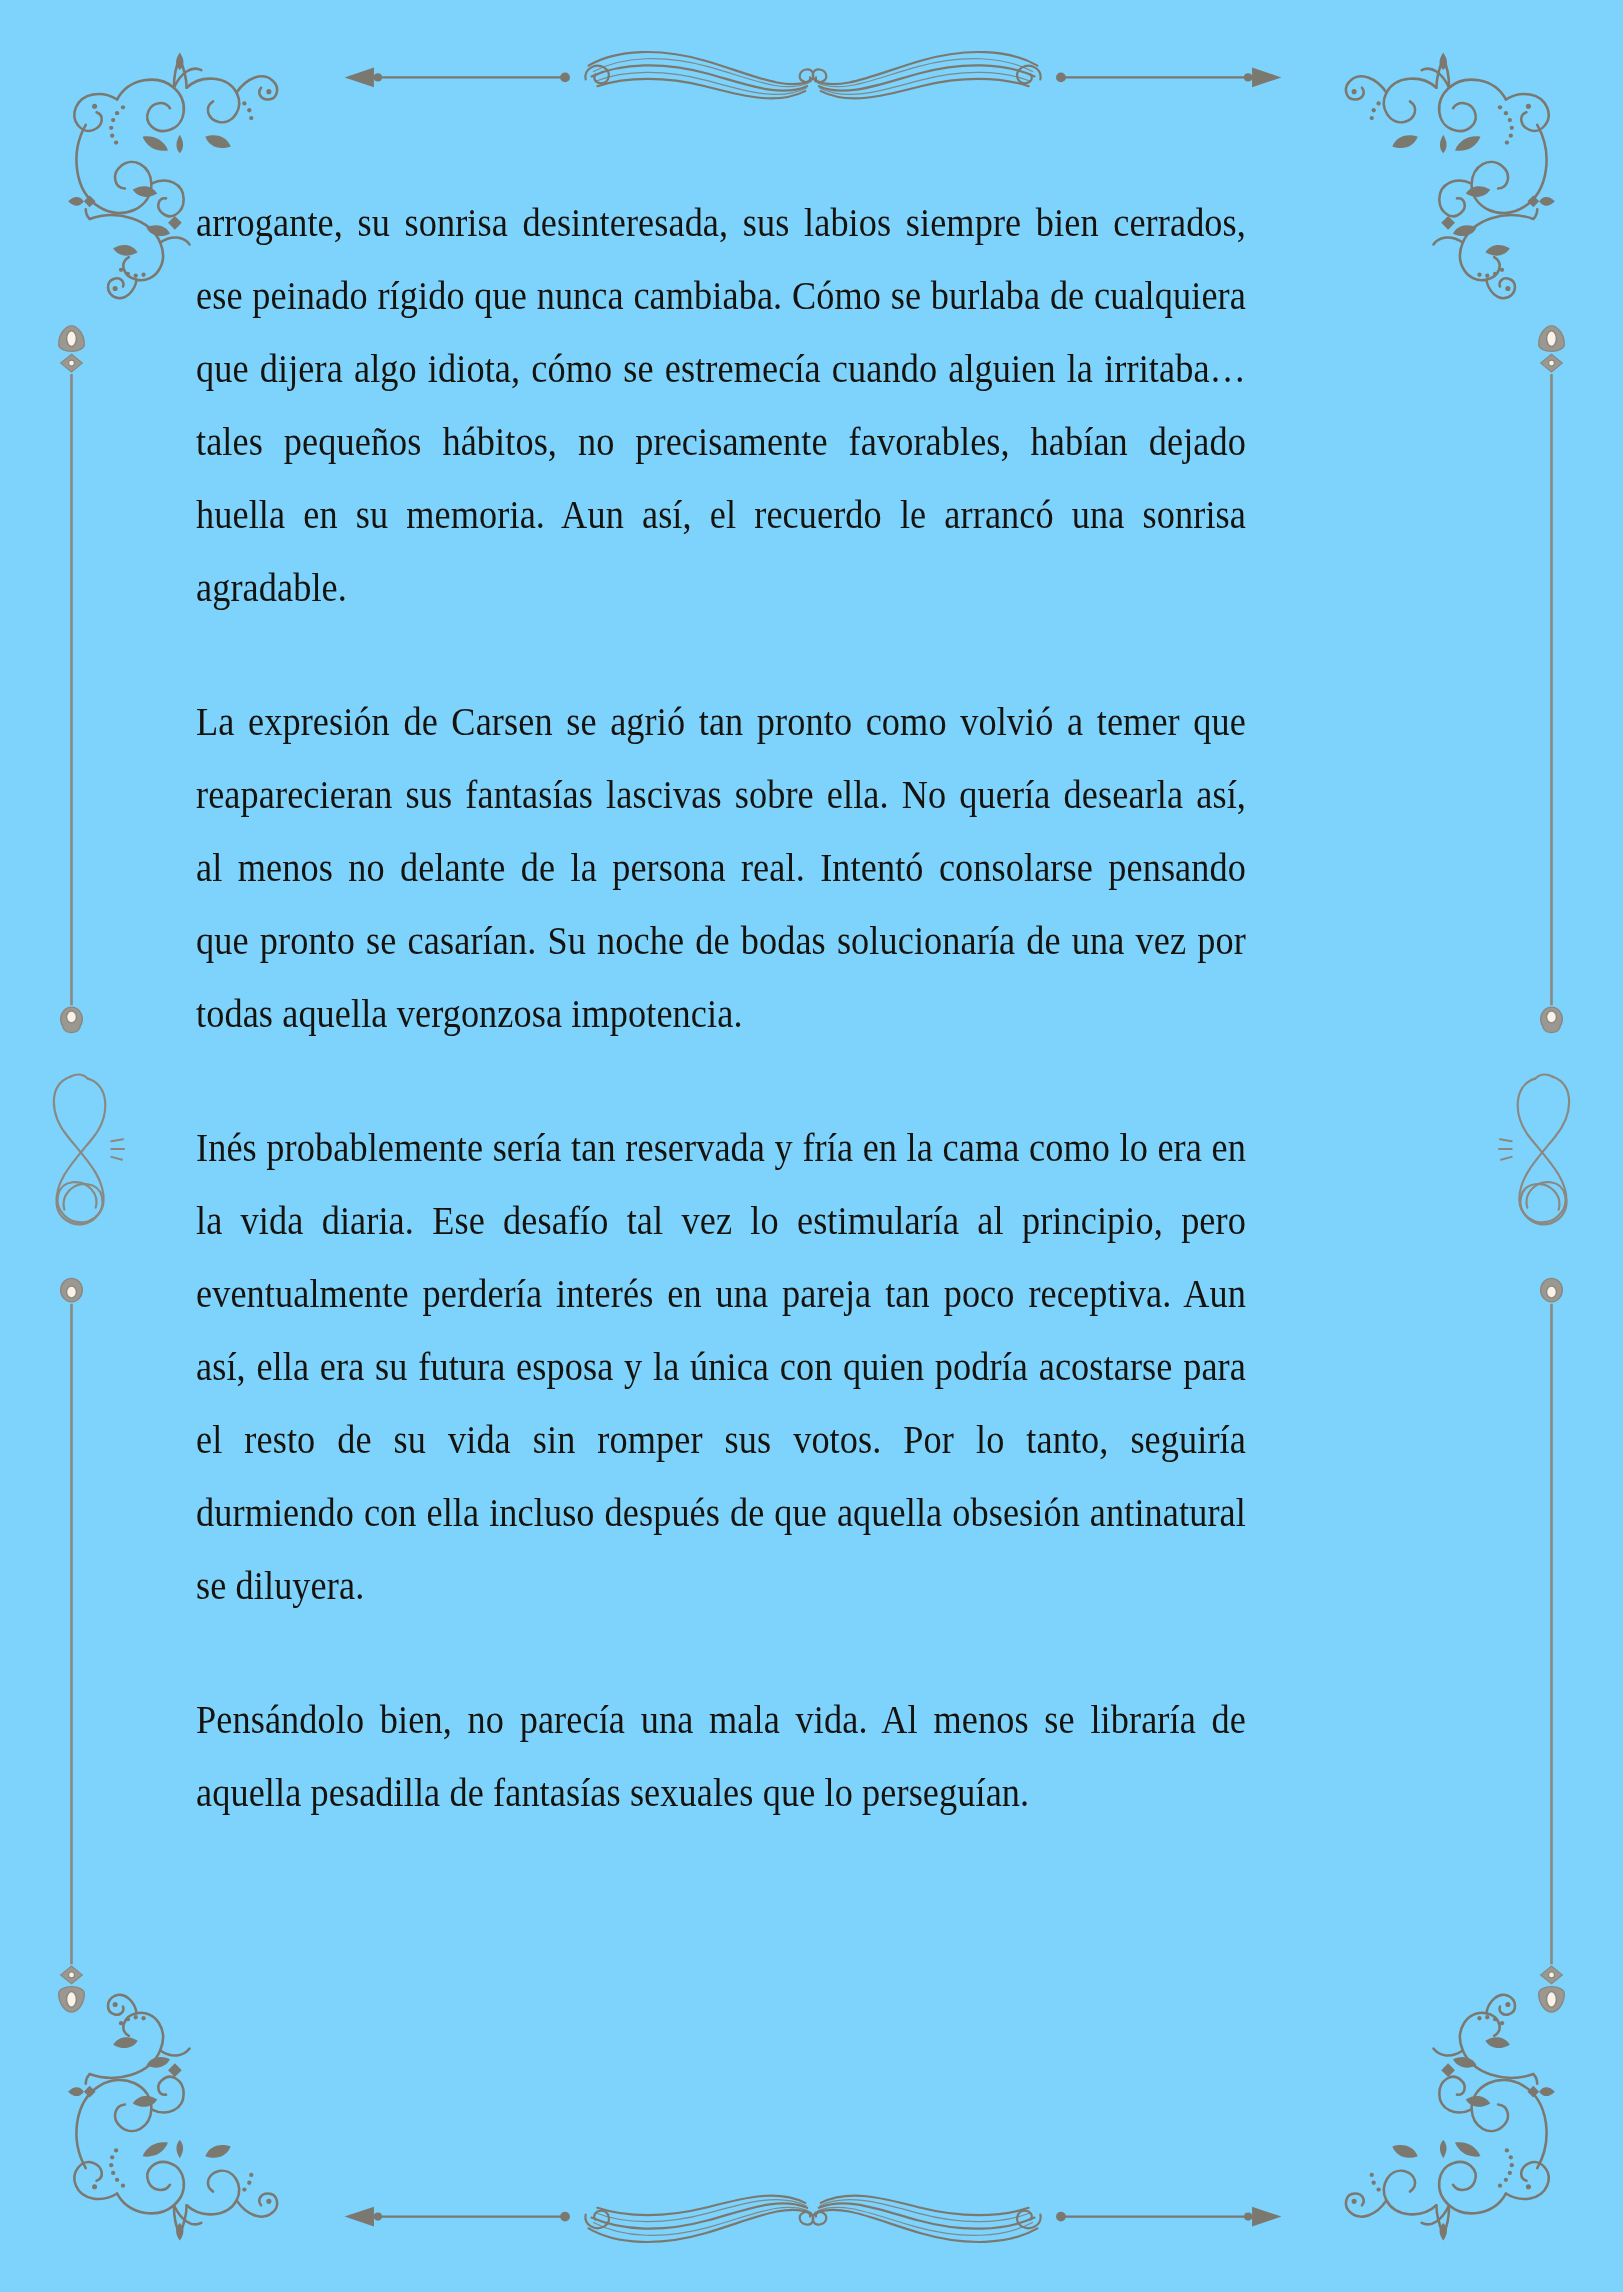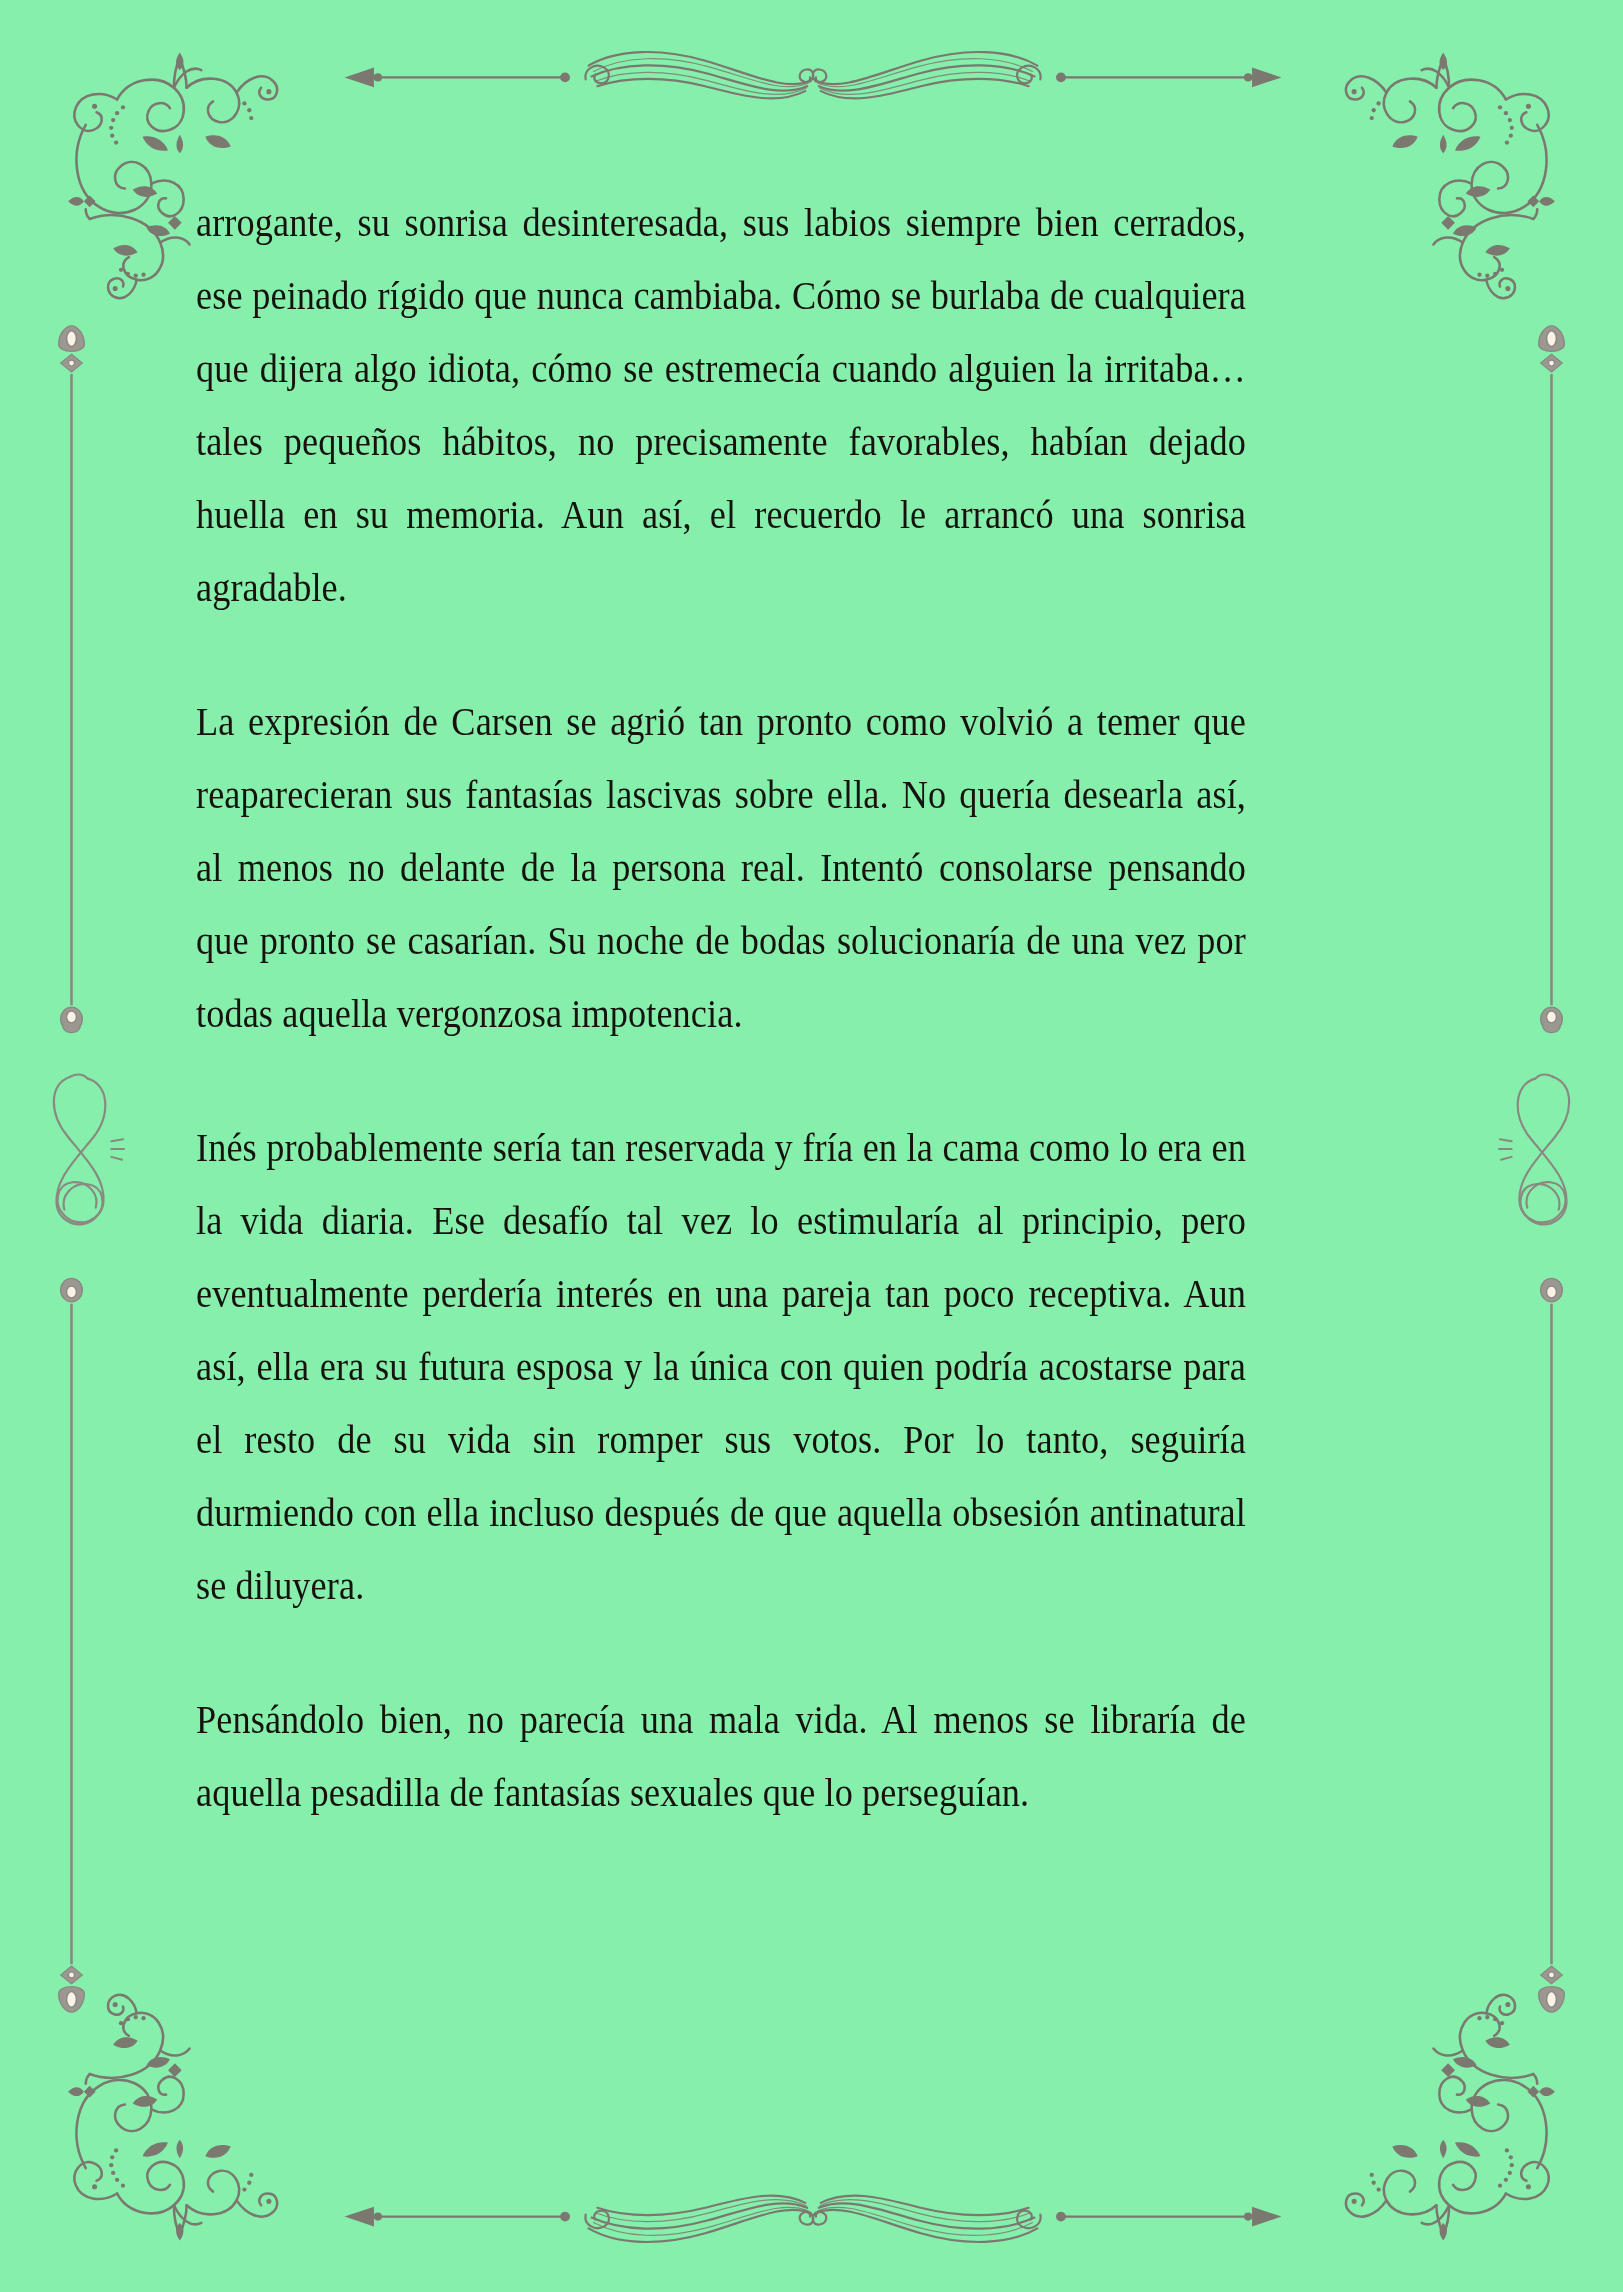--- a/index.html
+++ b/index.html
@@ -4,21 +4,21 @@
 <style>
   html, body {
     margin: 0;
     padding: 0;
     background: #faf2e6;
   }
   .page {
     position: relative;
     width: 1623px;
     height: 2293px;
-    background: #86efac;
+    background: #7dd3fc;
     overflow: hidden;
     font-family: "Liberation Serif", "DejaVu Serif", serif;
   }
 
   
   .divider {
     position: absolute;
     left: 323px;
     width: 980px;
     height: 69px;

